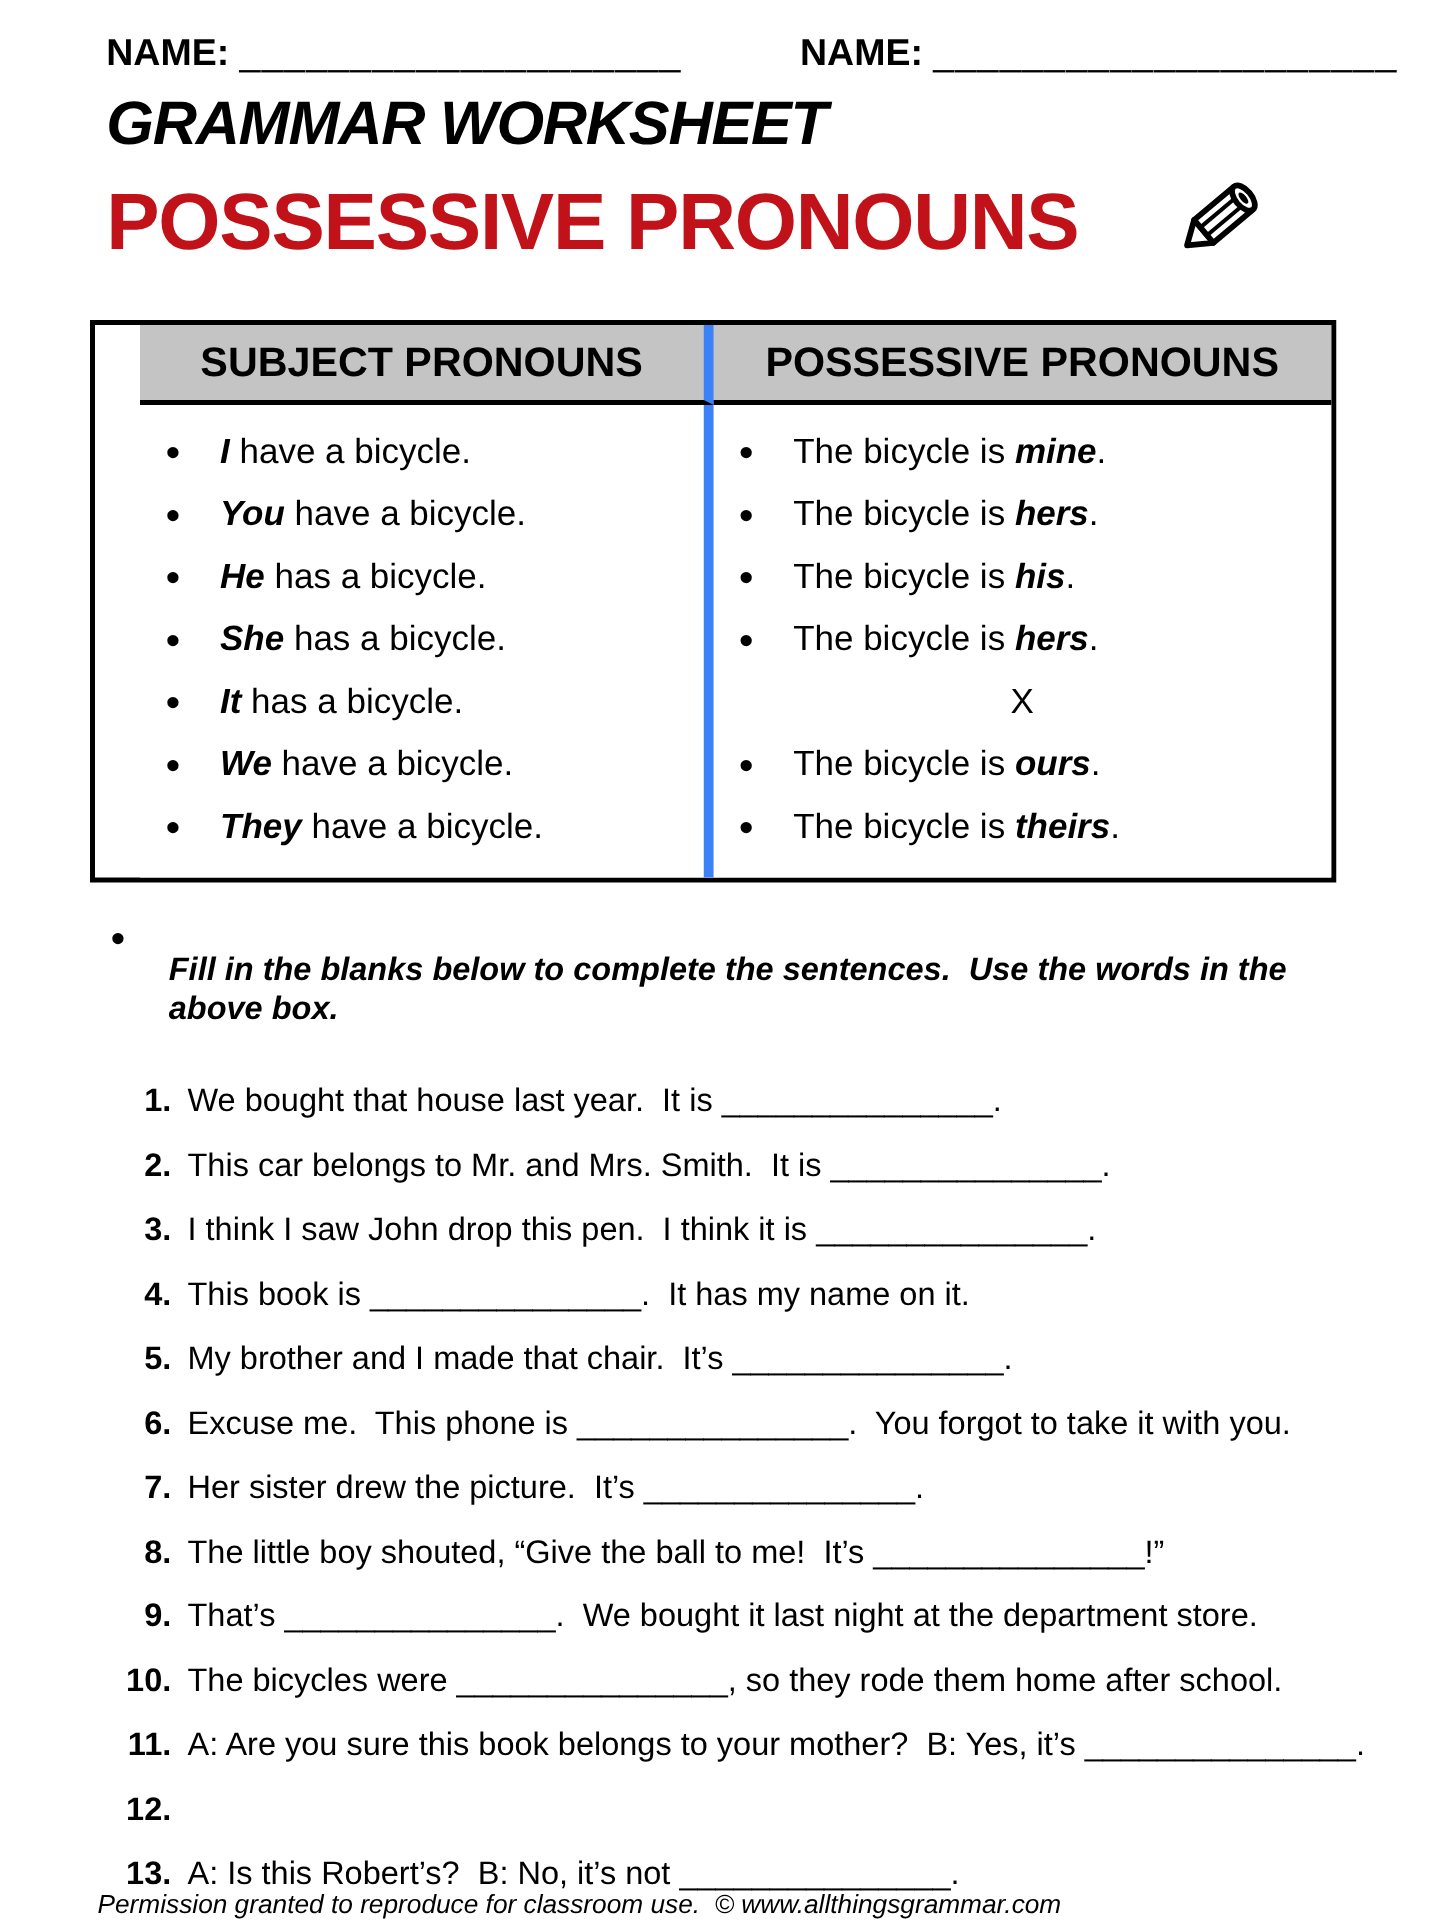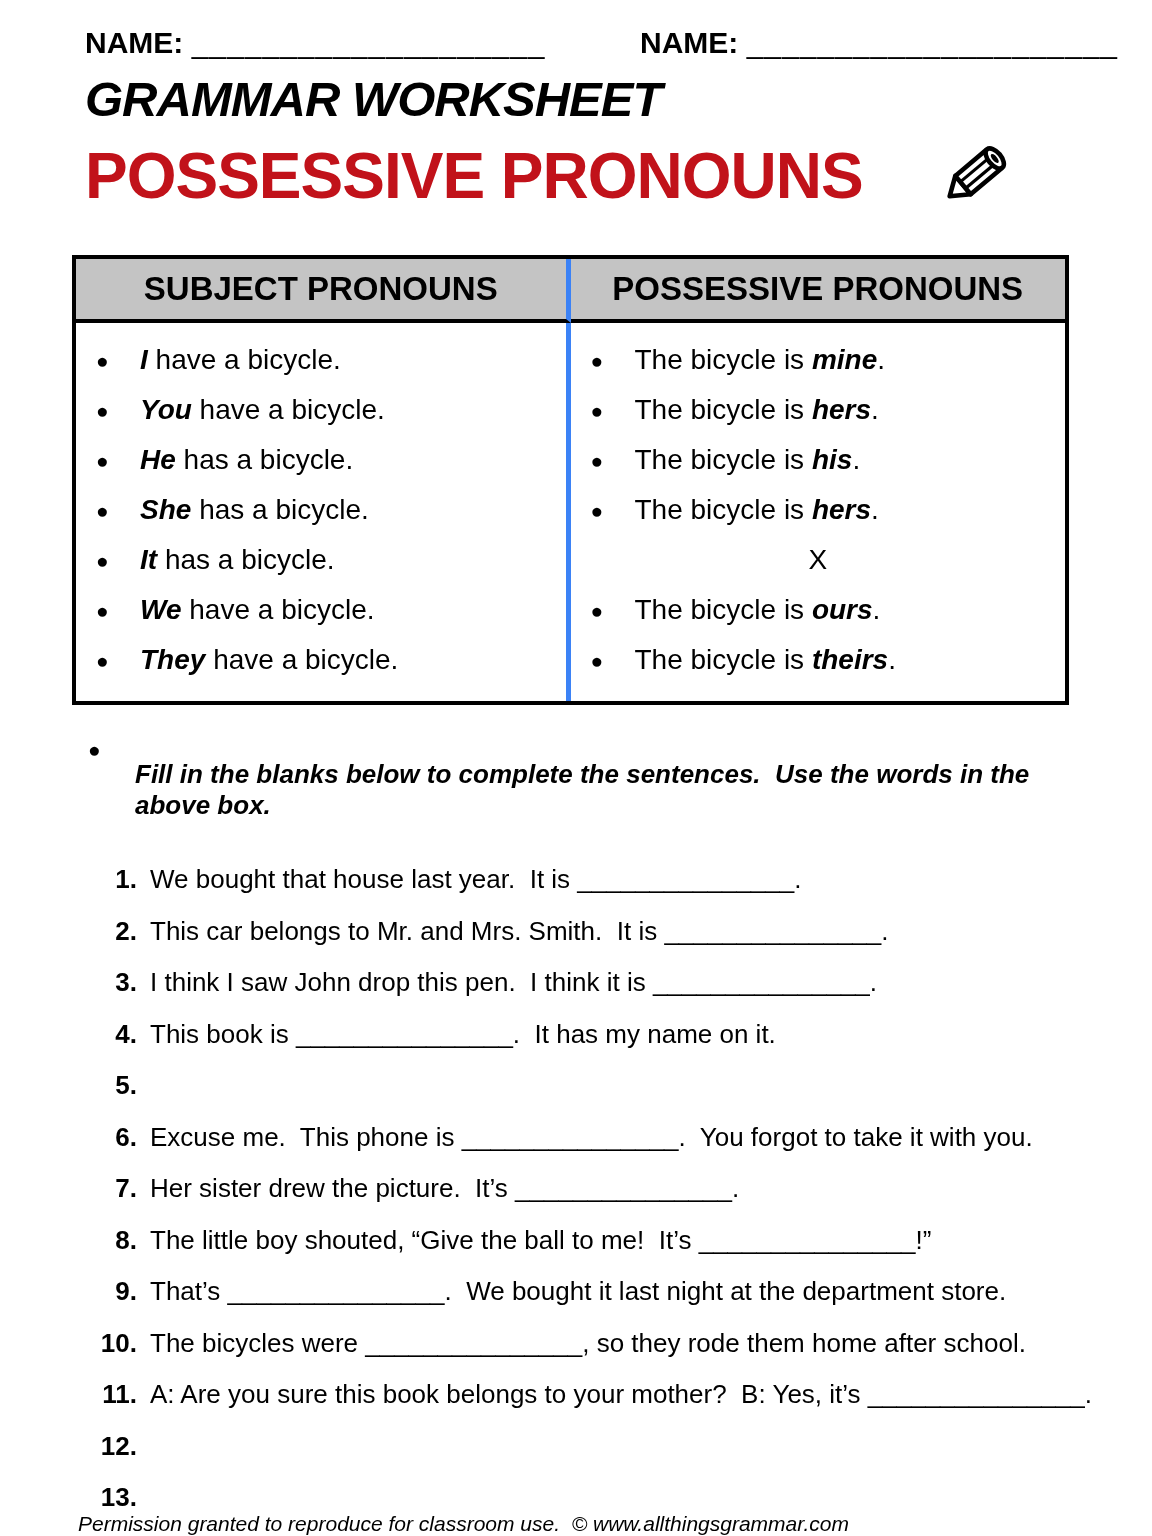--- a/index.html
+++ b/index.html
@@ -56,21 +56,21 @@
     margin: 30px 74px 0 72px;
   }
   .pt-header {
     background: #c4c4c4;
     border-bottom: 4px solid #000;
     text-align: center;
     font-size: 33px;
     font-weight: bold;
     padding: 11px 4px;
   }
-  .pt-header.left-col, .pt-body.left-col { border-right: 5px solid #3b82f6; }
+  .pt-header.left-col, .pt-body.left-col { border-right: 8px solid #3b82f6; margin-left: 36px; }
   .pt-body { padding: 12px 0 16px 0; background: #fff; }
   .pt-row {
     display: flex;
     align-items: center;
     height: 50px;
     padding-left: 20px;
     font-size: 28px;
   }
   .pt-row.centered { justify-content: center; padding-left: 0; }
   .bullet {
@@ -233,20 +233,21 @@
     <div class="question">
       <span class="qnum">3.</span>
       <span class="qtext">I think I saw John drop this pen.  I think it is _______________.</span>
     </div>
     <div class="question">
       <span class="qnum">4.</span>
       <span class="qtext">This book is _______________.  It has my name on it.</span>
     </div>
     <div class="question">
       <span class="qnum">5.</span>
+      <span class="qtext">My brother and I made that chair.  It’s _______________.</span>
     </div>
     <div class="question">
       <span class="qnum">6.</span>
       <span class="qtext">Excuse me.  This phone is _______________.  You forgot to take it with you.</span>
     </div>
     <div class="question">
       <span class="qnum">7.</span>
       <span class="qtext">Her sister drew the picture.  It’s _______________.</span>
     </div>
     <div class="question">
@@ -263,20 +264,21 @@
     </div>
     <div class="question">
       <span class="qnum">11.</span>
       <span class="qtext">A: Are you sure this book belongs to your mother?  B: Yes, it’s _______________.</span>
     </div>
     <div class="question">
       <span class="qnum">12.</span>
     </div>
     <div class="question">
       <span class="qnum">13.</span>
+      <span class="qtext">A: Is this Robert’s?  B: No, it’s not _______________.</span>
     </div>
     <div class="question">
       <span class="qnum">14.</span>
       <span class="qtext">I think these keys are _______________.  I left them on the table.</span>
     </div>
 
   </div>
 
   <div class="footer">Permission granted to reproduce for classroom use.  © www.allthingsgrammar.com</div>
 

